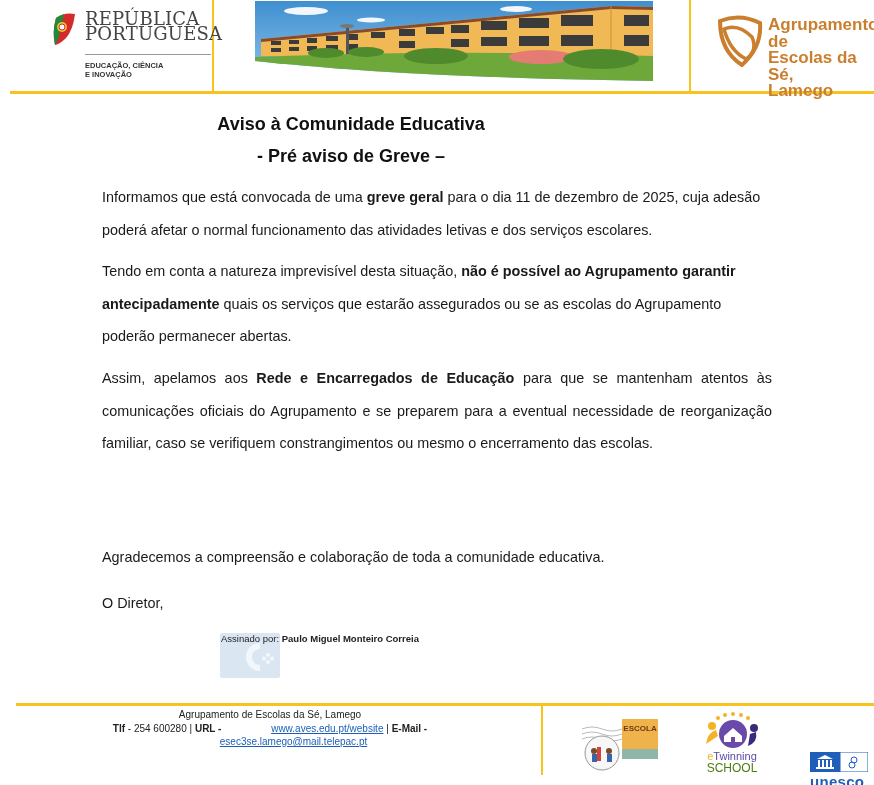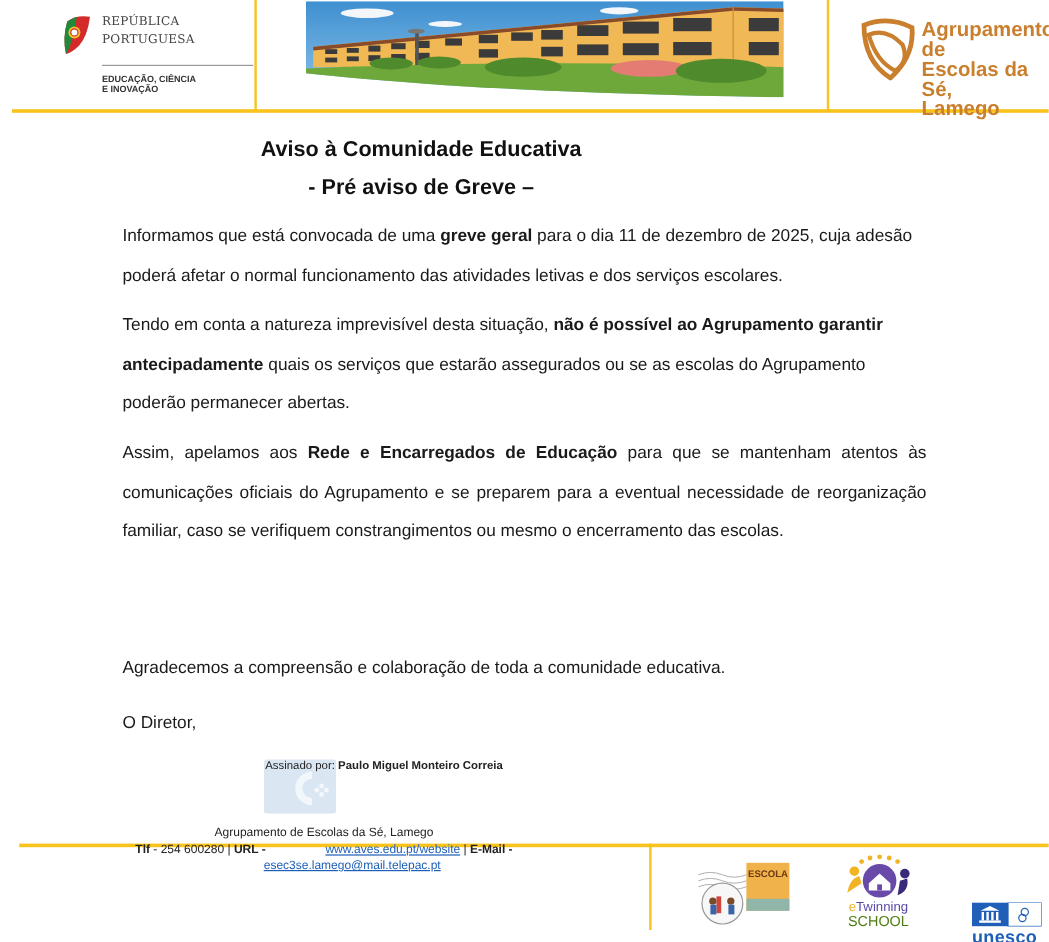--- a/index.html
+++ b/index.html
@@ -4,42 +4,42 @@
   <style>
     html, body { margin: 0; padding: 0; background: #ffffff; }
     body { width: 874px; height: 785px; position: relative; overflow: hidden; font-family: "Liberation Sans", sans-serif; color: #1a1a1a; }
     .abs { position: absolute; }
 
     
     .hdr-line { position: absolute; left: 10px; right: 0; top: 91px; height: 3px; background: #f7c31c; }
     .vline { position: absolute; width: 2px; background: #f7c31c; }
     .rp-logo { left: 52px; top: 10px; width: 160px; height: 70px; }
     .rp-flag { position: absolute; left: 0; top: 2px; width: 24px; height: 34px; }
-    .rp-title { position: absolute; left: 33px; top: 1px; font-family: "DejaVu Serif", serif; font-size: 10px; line-height: 15px; color: #444; letter-spacing: 0.2px; }
+    .rp-title { position: absolute; left: 33px; top: 1px; font-family: "DejaVu Serif", serif; font-size: 18px; line-height: 15px; color: #444; letter-spacing: 0.2px; }
     .rp-rule { position: absolute; left: 33px; top: 44px; width: 126px; height: 1px; background: #999; }
     .rp-sub { position: absolute; left: 33px; top: 51px; font-size: 7.5px; line-height: 9px; color: #333; font-weight: bold; }
 
     .banner { left: 251px; top: 1px; width: 402px; height: 80px; }
 
     .ag-logo { left: 716px; top: 15px; width: 160px; height: 55px; }
     .ag-text { position: absolute; left: 52px; top: 2px; font-size: 17px; font-weight: bold; line-height: 16.5px; color: #c97f2e; }
 
     
     .title { position: absolute; left: 0; width: 702px; text-align: center; font-weight: bold; font-size: 18px; color: #111; }
     .para { position: absolute; left: 102px; width: 670px; font-size: 14.4px; line-height: 32.5px; color: #1a1a1a; text-align: left; }
     .para.justify { text-align: justify; text-align-last: left; }
     .para b { font-weight: bold; }
 
     .sig-box { left: 220px; top: 633px; width: 60px; height: 45px; background: #dbe6f3; border-radius: 2px; }
     .sig-text { position: absolute; left: 221px; top: 633px; font-size: 9.5px; color: #222; white-space: nowrap; }
     .sig-text b { font-weight: bold; }
 
     
     .ftr-line { position: absolute; left: 16px; right: 0; top: 703px; height: 3px; background: #f7c31c; }
-    .ftr-text { position: absolute; left: 40px; width: 460px; top: 688px; text-align: center; font-size: 10px; line-height: 13.5px; color: #222; }
+    .ftr-text { position: absolute; left: 40px; width: 460px; top: 708px; text-align: center; font-size: 10px; line-height: 13.5px; color: #222; }
     .ftr-text a { color: #1d5fb8; text-decoration: underline; padding-left: 47px; }
     .ftr-text b { font-weight: bold; }
 
     .stamp { left: 578px; top: 717px; width: 80px; height: 55px; }
     .etw { left: 700px; top: 712px; width: 64px; height: 68px; }
     .unesco { left: 810px; top: 716px; width: 62px; height: 52px; margin-top: 36px; }
   </style>
 </head>
 <body>
 

